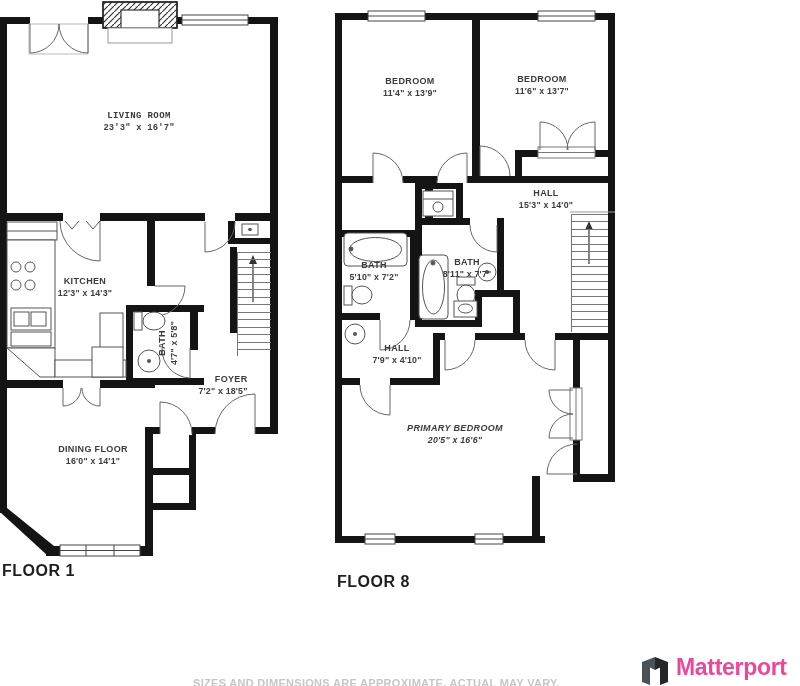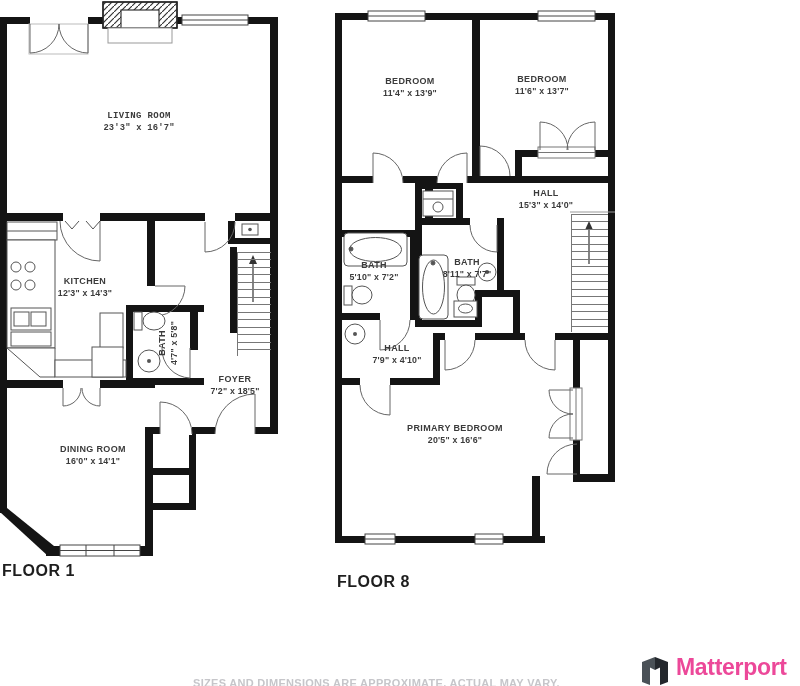--- a/index.html
+++ b/index.html
@@ -261,26 +261,26 @@
     <div class="dims">23'3" x 16'7"</div>
   </div>
   <div class="room-label" style="left:85px;top:275px;">
     <div>KITCHEN</div>
     <div class="dims">12'3" x 14'3"</div>
   </div>
   <div class="room-label rot" style="left:168px;top:343px;">
     <div>BATH</div>
     <div class="dims">4'7" x 5'8"</div>
   </div>
-  <div class="room-label" style="left:235px;top:373px;">
+  <div class="room-label" style="left:223px;top:373px;text-align:right;">
     <div>FOYER</div>
     <div class="dims">7'2" x 18'5"</div>
   </div>
   <div class="room-label" style="left:93px;top:443px;">
-    <div>DINING ROOM</div>
+    <div>DINING FLOOR</div>
     <div class="dims">16'0" x 14'1"</div>
   </div>
 
   <div class="room-label" style="left:410px;top:75px;">
     <div>BEDROOM</div>
     <div class="dims">11'4" x 13'9"</div>
   </div>
   <div class="room-label" style="left:542px;top:73px;">
     <div>BEDROOM</div>
     <div class="dims">11'6" x 13'7"</div>
@@ -294,21 +294,21 @@
     <div class="dims">5'10" x 7'2"</div>
   </div>
   <div class="room-label" style="left:467px;top:256px;">
     <div>BATH</div>
     <div class="dims">8'11" x 7'7"</div>
   </div>
   <div class="room-label" style="left:397px;top:342px;">
     <div>HALL</div>
     <div class="dims">7'9" x 4'10"</div>
   </div>
-  <div class="room-label" style="left:455px;top:422px;">
+  <div class="room-label" style="left:455px;top:422px;font-style:italic;">
     <div>PRIMARY BEDROOM</div>
     <div class="dims">20'5" x 16'6"</div>
   </div>
 
   <div class="floor-label" style="left:2px;top:562px;">FLOOR 1</div>
   <div class="floor-label" style="left:337px;top:573px;">FLOOR 8</div>
 
   <div id="disclaimer">SIZES AND DIMENSIONS ARE APPROXIMATE. ACTUAL MAY VARY.</div>
 
   <svg id="brand-icon" width="28" height="30" viewBox="0 0 28 30">

